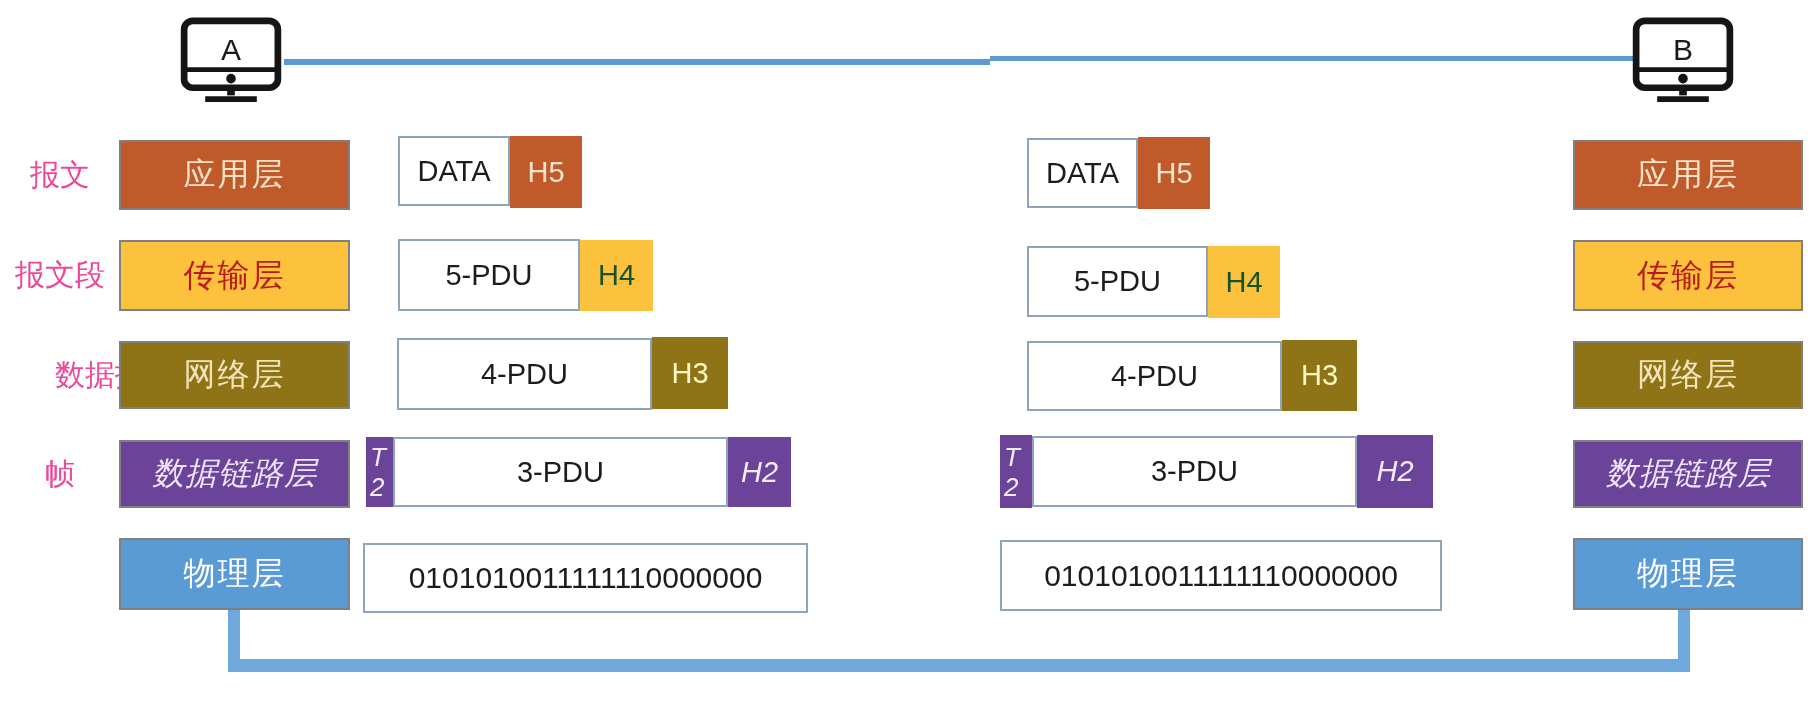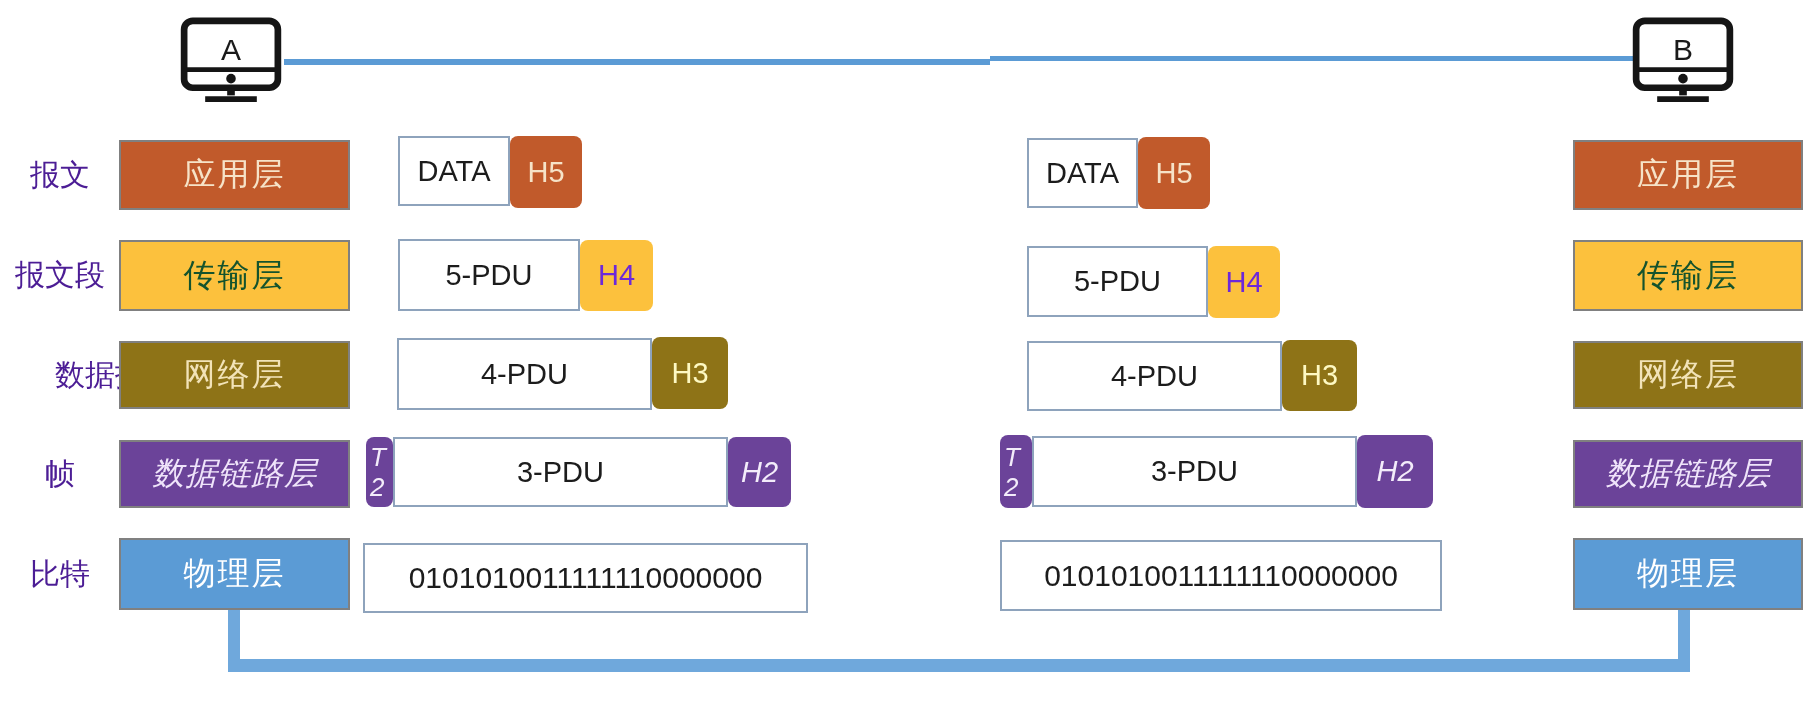--- a/index.html
+++ b/index.html
@@ -11,41 +11,41 @@
   .computer svg{position:absolute;left:0;top:0;}
   .computer .host-label{position:absolute;left:0;top:14px;width:106px;text-align:center;
     font-size:30px;color:#1a1a1a;line-height:40px;}
 
   
   .link{position:absolute;background:#5B9BD5;}
   .bottom-link{position:absolute;background:#6FA8DC;}
 
   
   .side-label{position:absolute;left:8px;width:104px;display:flex;align-items:center;
-    justify-content:center;font-size:30px;color:#4c1d95;}
+    justify-content:center;font-size:30px;color:#ec4899;}
 
   
   .layer-box{position:absolute;display:flex;align-items:center;justify-content:center;
     font-size:32px;border:2px solid #808080;box-sizing:border-box;letter-spacing:2px;}
   .c-app{background:#C15A2B;color:#F6E3C8;text-align:right;}
-  .c-trans{background:#FCC13D;color:#14532d;}
+  .c-trans{background:#FCC13D;color:#b91c1c;}
   .c-net{background:#8E7317;color:#F2E3B8;}
   .c-link{background:#6B4399;color:#EFE4FA;font-style:italic;}
   .c-phys{background:#5B9BD5;color:#FFFFFF;}
 
   
   .white-box{position:absolute;background:#ffffff;border:2px solid #8EA3BC;box-sizing:border-box;
     display:flex;align-items:center;justify-content:center;font-size:29px;color:#1c1c1c;}
   .bits-box{font-size:30px;letter-spacing:0px;}
 
   
   .chip{position:absolute;display:flex;align-items:center;justify-content:center;
-    font-size:29px;box-sizing:border-box;border-radius:8px;}
+    font-size:29px;box-sizing:border-box;}
   .chip.c-app{border:none;}
-  .chip.c-trans{border:none;color:#6d28d9;}
+  .chip.c-trans{border:none;color:#14532d;}
   .chip.c-net{border:none;color:#fef9c3;}
   .chip.c-link{border:none;color:#F3ECFA;}
   .t2{flex-direction:column;line-height:30px;font-size:26px;align-items:flex-start;
     padding-left:4px;justify-content:center;}
 </style>
 </head>
 <body>
 
 <div id="stage">
 
@@ -71,21 +71,20 @@
       <rect x="51" y="76" width="8" height="7" fill="#151515"></rect>
       <line x1="28" y1="87" x2="82" y2="87" stroke="#151515" stroke-width="6"></line>
     </svg>
     <div class="host-label">B</div>
   </div>
 
   <div class="side-label" style="top:140px;height:70px;">报文</div>
   <div class="side-label" style="top:240px;height:71px;">报文段</div>
   <div class="side-label" style="top:341px;height:68px;margin-left:40px;">数据报</div>
   <div class="side-label" style="top:440px;height:68px;">帧</div>
-  <div class="side-label" style="top:538px;height:72px;">比特</div>
 
   <div class="layer-box c-app" style="left:119px;top:140px;width:231px;height:70px;">应用层</div>
   <div class="layer-box c-trans" style="left:119px;top:240px;width:231px;height:71px;">传输层</div>
   <div class="layer-box c-net" style="left:119px;top:341px;width:231px;height:68px;">网络层</div>
   <div class="layer-box c-link" style="left:119px;top:440px;width:231px;height:68px;letter-spacing:1px;">数据链路层</div>
   <div class="layer-box c-phys" style="left:119px;top:538px;width:231px;height:72px;">物理层</div>
 
   <div class="layer-box c-app" style="left:1573px;top:140px;width:230px;height:70px;">应用层</div>
   <div class="layer-box c-trans" style="left:1573px;top:240px;width:230px;height:71px;">传输层</div>
   <div class="layer-box c-net" style="left:1573px;top:341px;width:230px;height:68px;">网络层</div>

